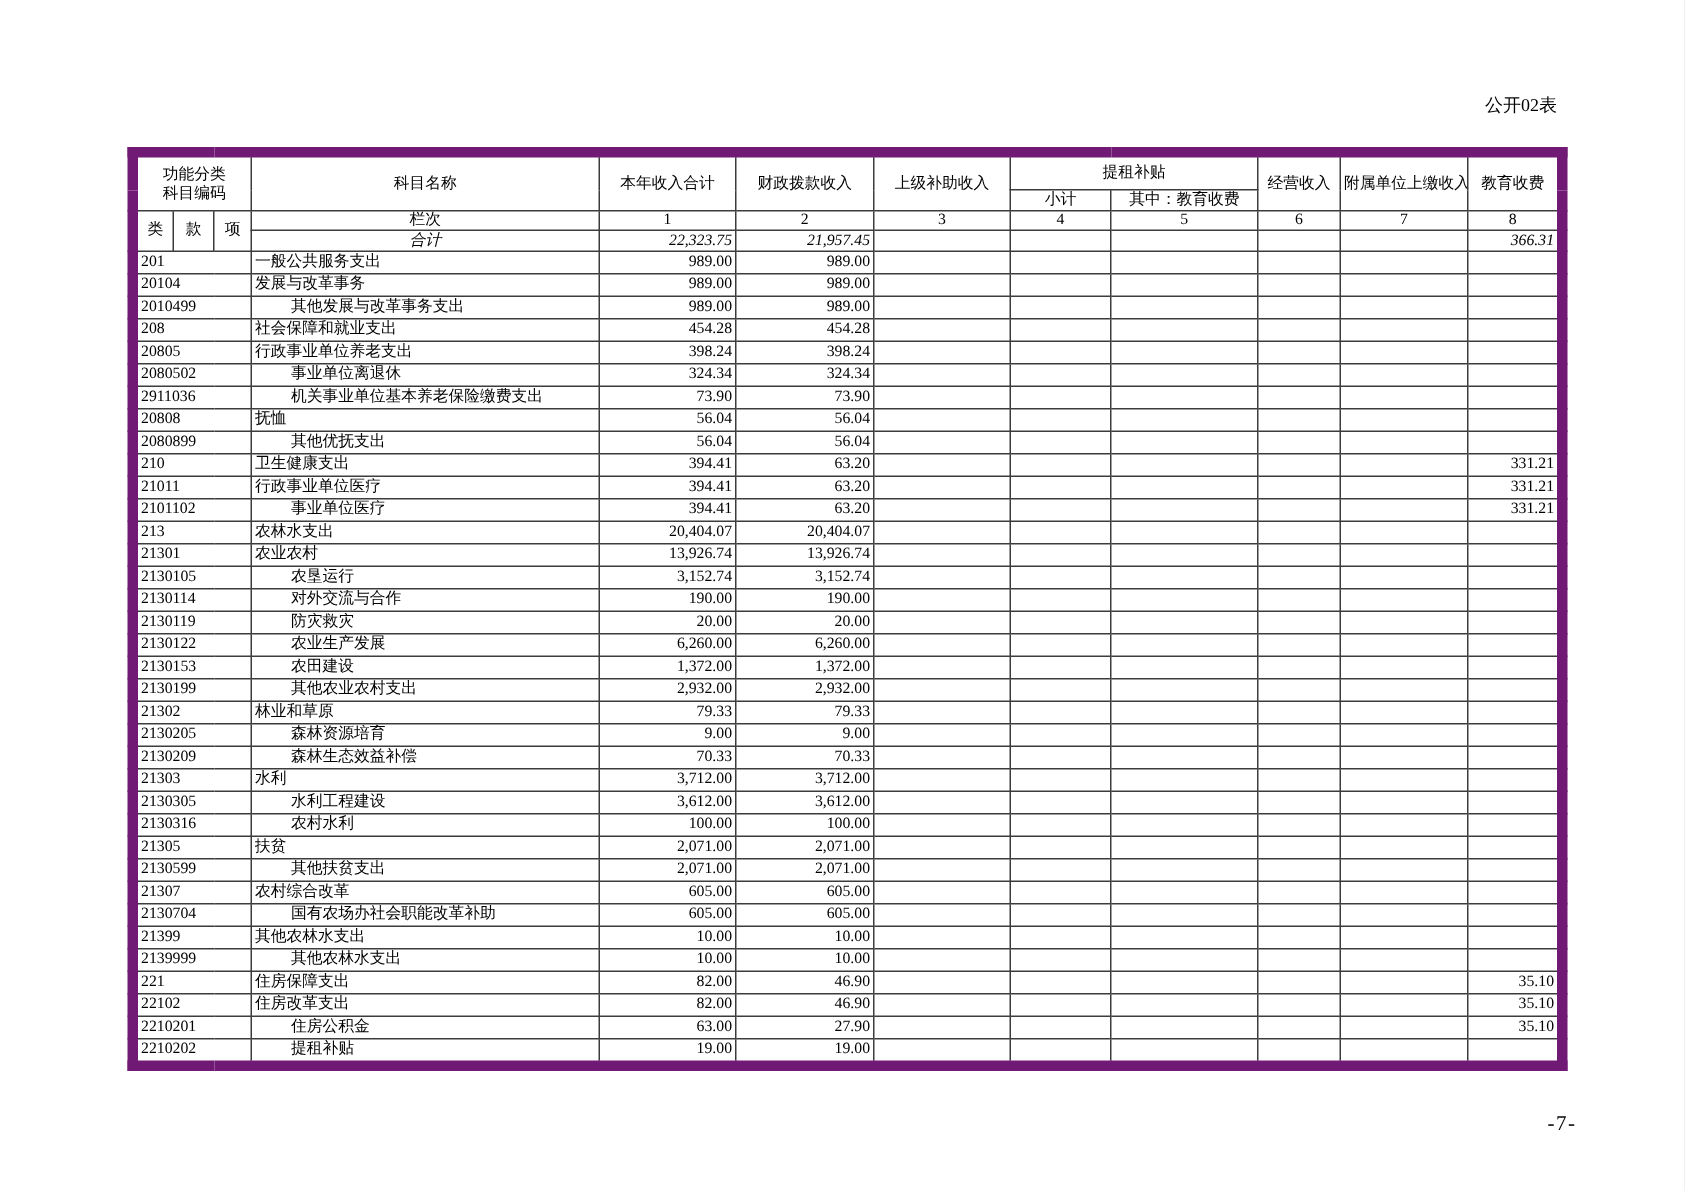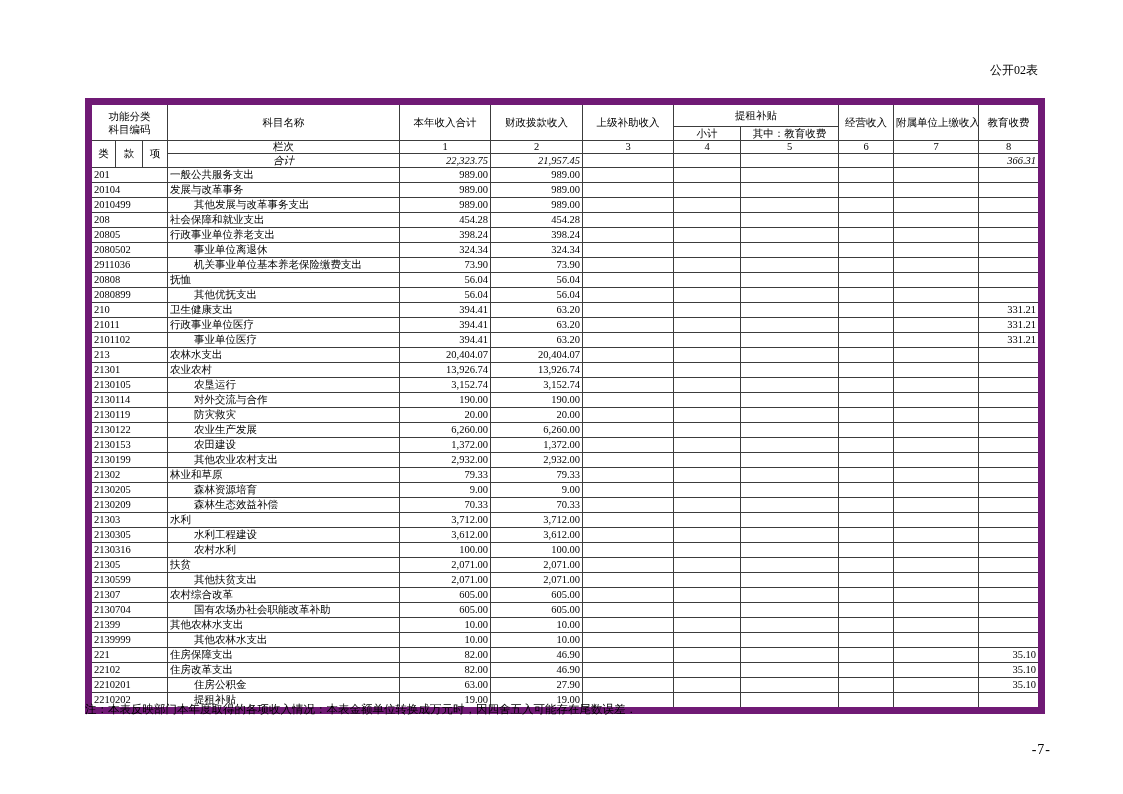--- a/index.html
+++ b/index.html
@@ -547,17 +547,16 @@
           <td class="num"></td>
           <td class="num"></td>
           <td class="num"></td>
           <td class="num"></td>
           <td class="num"></td>
           <td class="num"></td>
         </tr>
       </tbody>
   </table>
 
-  <div class="note">注：本表反映部门本年度取得的各项收入情况：本表金额单位转换成万元时，因四舍五入可能存在尾数误差．</div>
 
   <div class="page-number">-7-</div>
 
 </div>
 
 </body></html>

